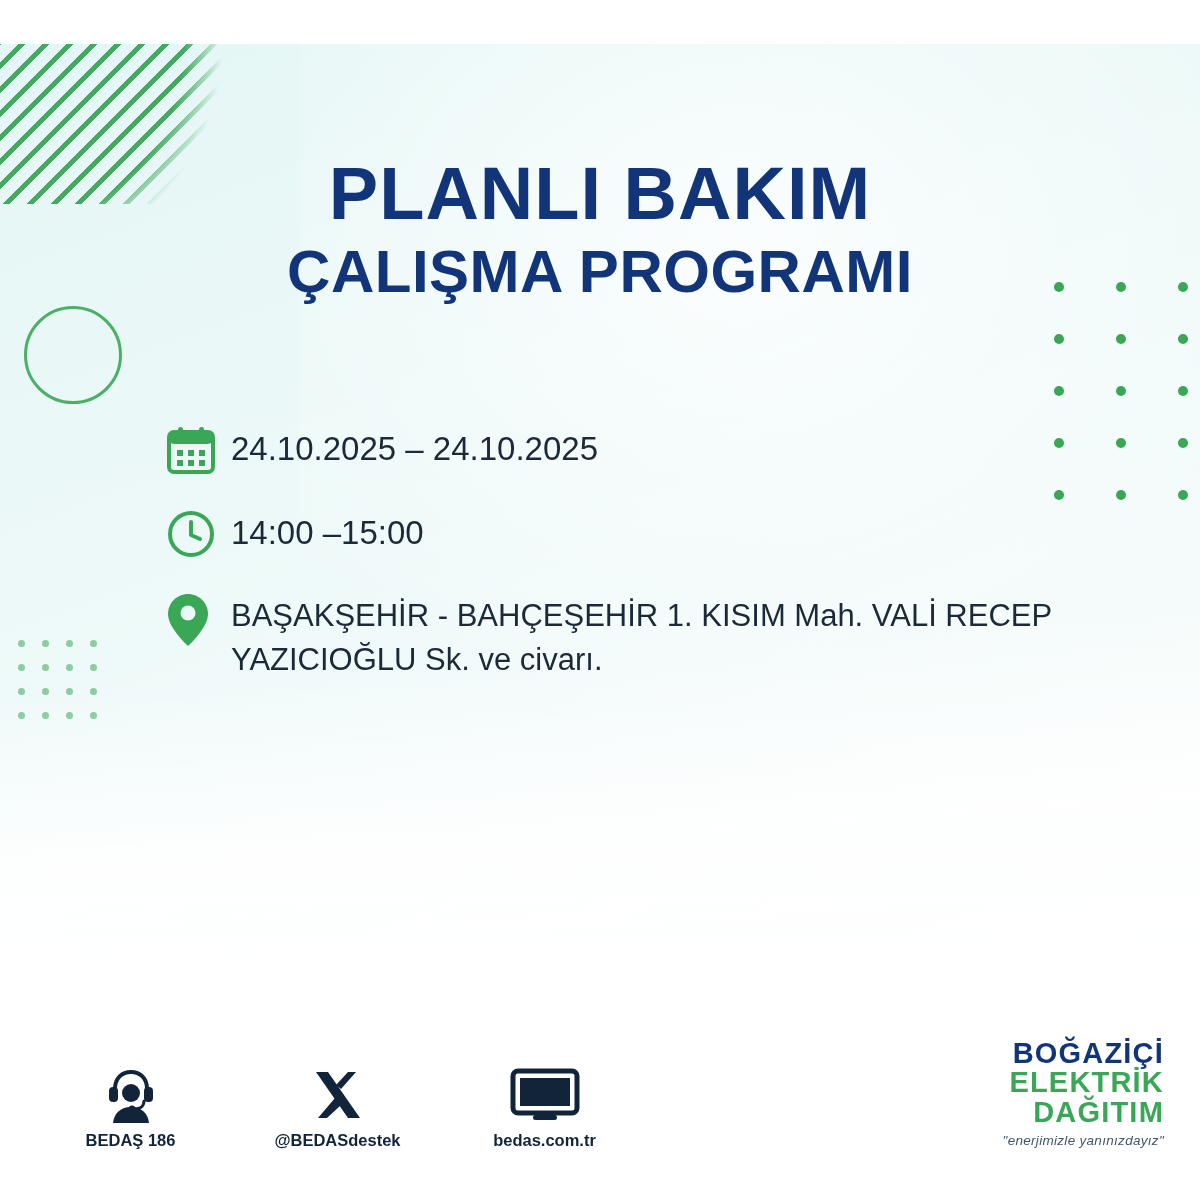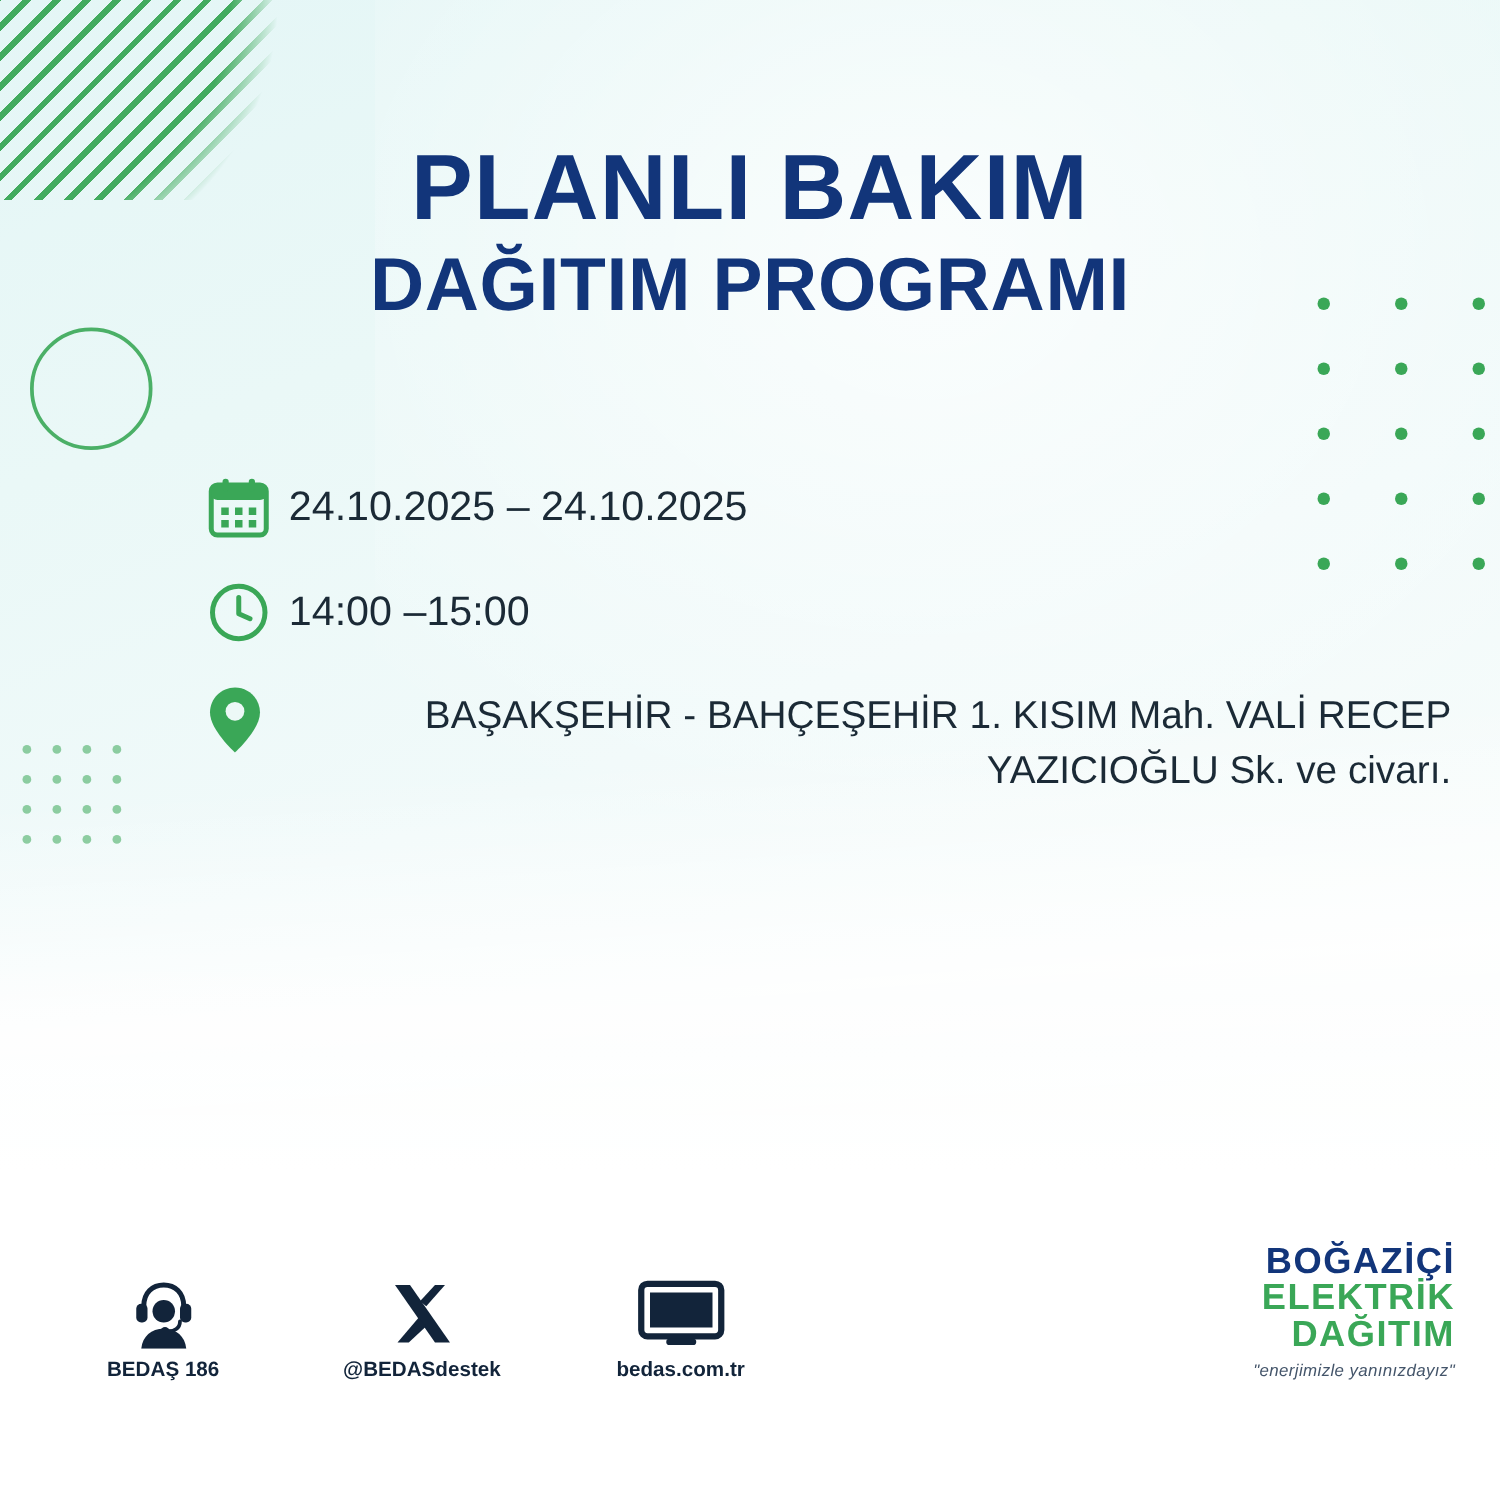--- a/index.html
+++ b/index.html
@@ -12,20 +12,21 @@
     font-family: "Liberation Sans", sans-serif;
     overflow: hidden;
   }
   .poster {
     position: relative;
     width: 1200px;
     height: 1140px;
     background:
       linear-gradient(160deg, #e4f6f6 0%, #eaf8f7 25%, #f1fafa 50%, #f7fcfb 70%, #fdfefd 100%);
     overflow: hidden;
+    margin-top: 44px;
   }
   
   .wash-1 {
     position: absolute;
     left: -200px;
     top: 600px;
     width: 1700px;
     height: 420px;
     background: linear-gradient(180deg, rgba(255,255,255,0) 0%, rgba(255,255,255,0.85) 45%, rgba(255,255,255,0) 100%);
     transform: rotate(-4deg);
@@ -147,21 +148,20 @@
     justify-content: flex-start;
     align-items: flex-start;
     padding-top: 2px;
   }
   .info-text {
     font-size: 31px;
     color: #1b2a36;
     line-height: 1.42;
     padding-top: 4px;
     max-width: 930px;
-    text-align: right;
   }
   .info-row.date .info-text,
   .info-row.time .info-text {
     font-size: 33px;
   }
 
   
   .footer {
     position: absolute;
     left: 0;
@@ -261,21 +261,21 @@
     <div class="dot" style="left:52px; top:52px;"></div>
     <div class="dot" style="left:76px; top:52px;"></div>
     <div class="dot" style="left:4px;  top:76px;"></div>
     <div class="dot" style="left:28px; top:76px;"></div>
     <div class="dot" style="left:52px; top:76px;"></div>
     <div class="dot" style="left:76px; top:76px;"></div>
   </div>
 
   <div class="title-block">
     <div class="title-main">PLANLI BAKIM</div>
-    <div class="title-sub">DAĞITIM PROGRAMI</div>
+    <div class="title-sub">ÇALIŞMA PROGRAMI</div>
   </div>
 
   <div class="info-list">
 
     <div class="info-row date">
       <div class="info-icon">
         <svg width="52" height="52" viewBox="0 0 52 52" aria-hidden="true">
           <rect x="4" y="8" width="44" height="40" rx="5" fill="none" stroke="#3aa757" stroke-width="4"></rect>
           <rect x="4" y="8" width="44" height="12" rx="5" fill="#3aa757"></rect>
           <rect x="13" y="3" width="5" height="10" rx="2.5" fill="#3aa757"></rect>

